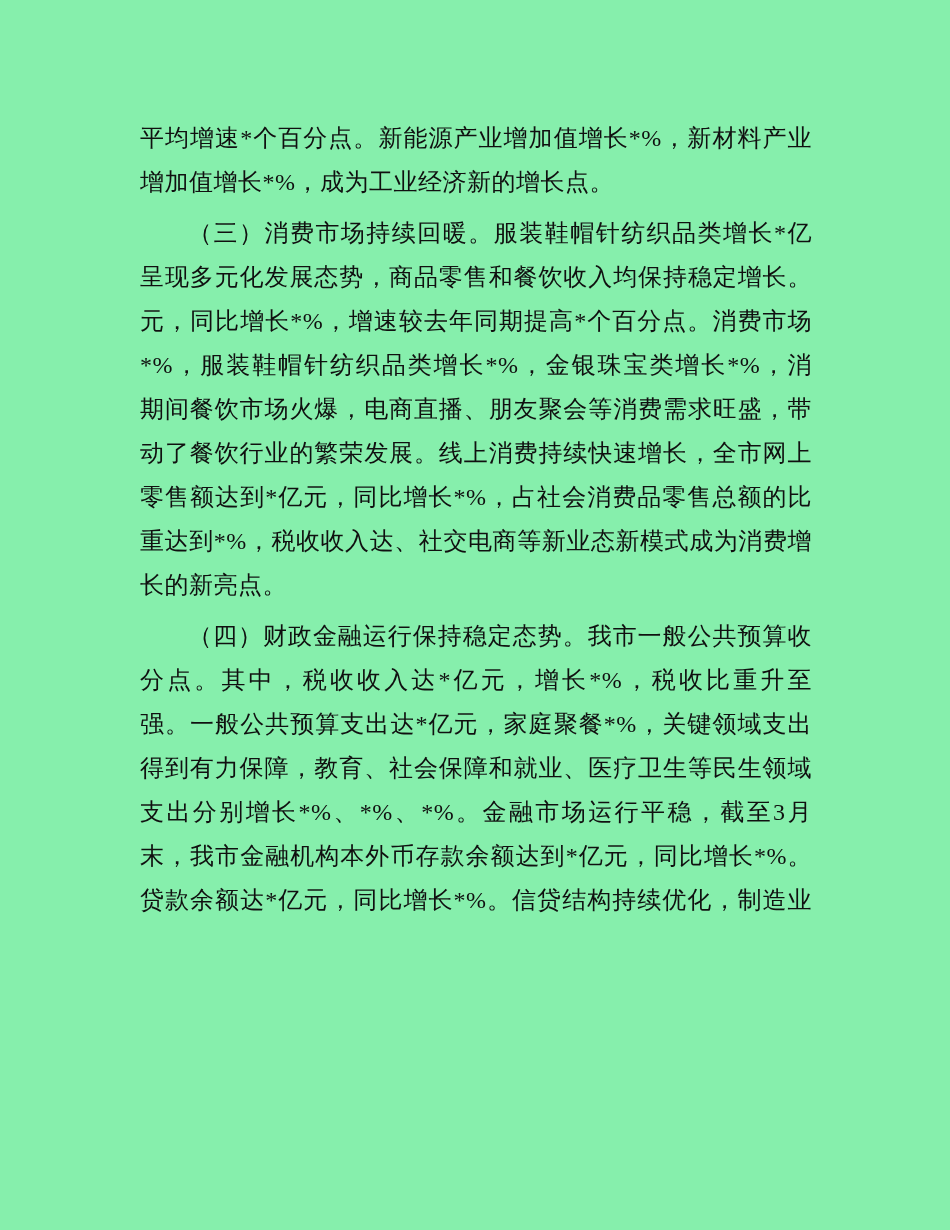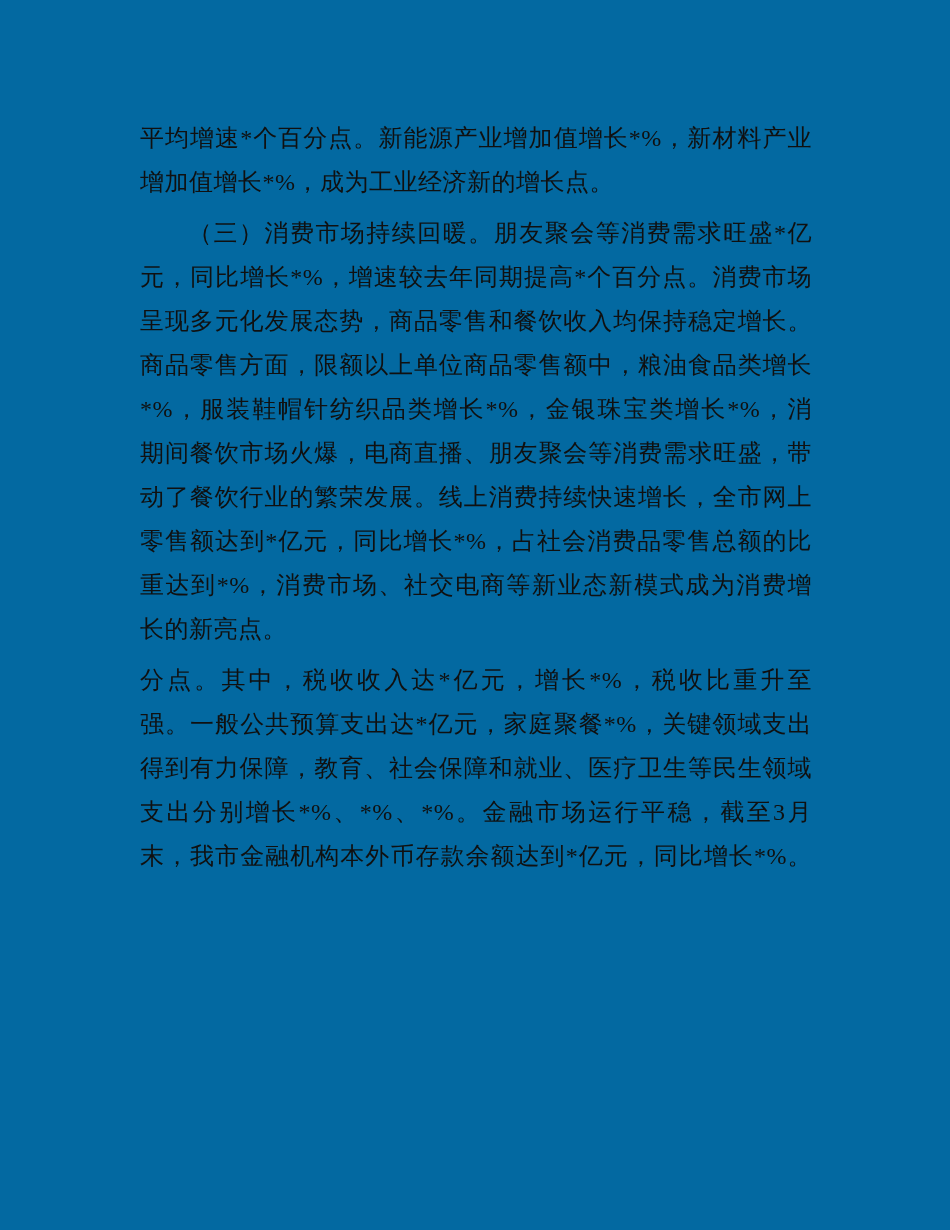--- a/index.html
+++ b/index.html
@@ -43,39 +43,40 @@
     text-align-last: left;
     font-family: Liberation Serif, serif;
   }
   .line.indent {
     text-indent: 48px;
   }
 </style>
 </head>
 <body>
 
-<div class="page" style="background: #0369a1; color: rgb(16, 16, 16);">
+<div class="page" style="background: #86efac; color: rgb(16, 16, 16);">
   <div class="content">
       <div class="para">
         <div class="line">平均增速*个百分点。新能源产业增加值增长*%，新材料产业</div>
         <div class="line para-end">增加值增长*%，成为工业经济新的增长点。</div>
       </div>
       <div class="para">
-        <div class="line indent">（三）消费市场持续回暖。朋友聚会等消费需求旺盛*亿</div>
+        <div class="line indent">（三）消费市场持续回暖。服装鞋帽针纺织品类增长*亿</div>
+        <div class="line">呈现多元化发展态势，商品零售和餐饮收入均保持稳定增长。</div>
         <div class="line">元，同比增长*%，增速较去年同期提高*个百分点。消费市场</div>
-        <div class="line">呈现多元化发展态势，商品零售和餐饮收入均保持稳定增长。</div>
-        <div class="line">商品零售方面，限额以上单位商品零售额中，粮油食品类增长</div>
         <div class="line">*%，服装鞋帽针纺织品类增长*%，金银珠宝类增长*%，消</div>
         <div class="line">期间餐饮市场火爆，电商直播、朋友聚会等消费需求旺盛，带</div>
         <div class="line">动了餐饮行业的繁荣发展。线上消费持续快速增长，全市网上</div>
         <div class="line">零售额达到*亿元，同比增长*%，占社会消费品零售总额的比</div>
-        <div class="line">重达到*%，消费市场、社交电商等新业态新模式成为消费增</div>
+        <div class="line">重达到*%，税收收入达、社交电商等新业态新模式成为消费增</div>
         <div class="line para-end">长的新亮点。</div>
       </div>
       <div class="para">
+        <div class="line indent">（四）财政金融运行保持稳定态势。我市一般公共预算收</div>
         <div class="line">分点。其中，税收收入达*亿元，增长*%，税收比重升至</div>
         <div class="line">强。一般公共预算支出达*亿元，家庭聚餐*%，关键领域支出</div>
         <div class="line">得到有力保障，教育、社会保障和就业、医疗卫生等民生领域</div>
         <div class="line">支出分别增长*%、*%、*%。金融市场运行平稳，截至3月</div>
         <div class="line">末，我市金融机构本外币存款余额达到*亿元，同比增长*%。</div>
+        <div class="line">贷款余额达*亿元，同比增长*%。信贷结构持续优化，制造业</div>
       </div>
     </div>
 </div>
 
 </body></html>

